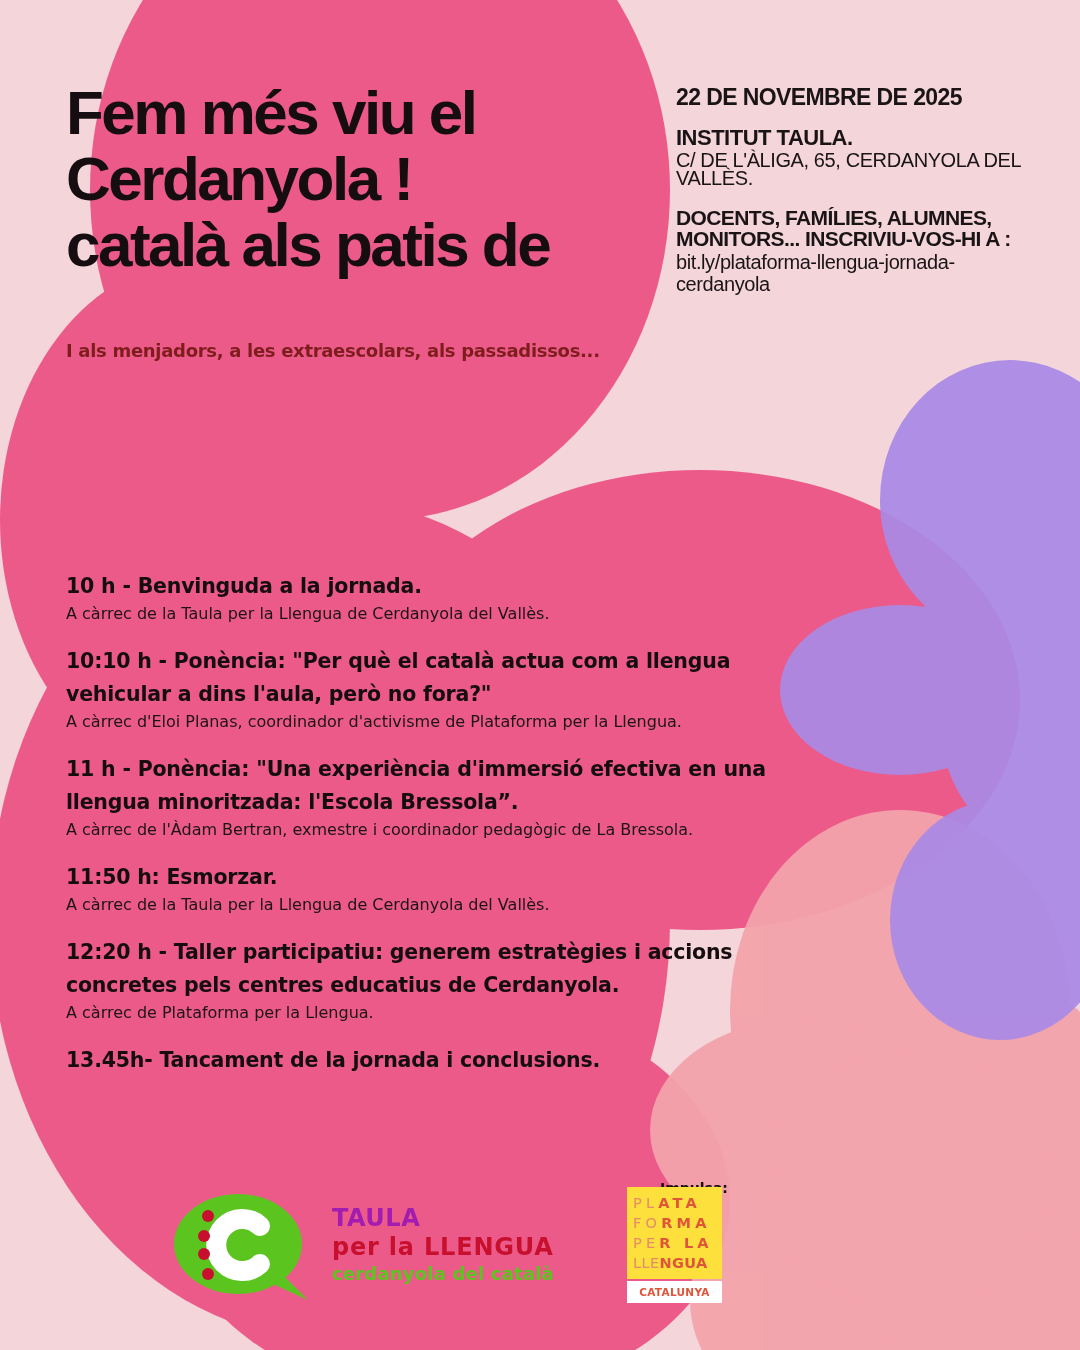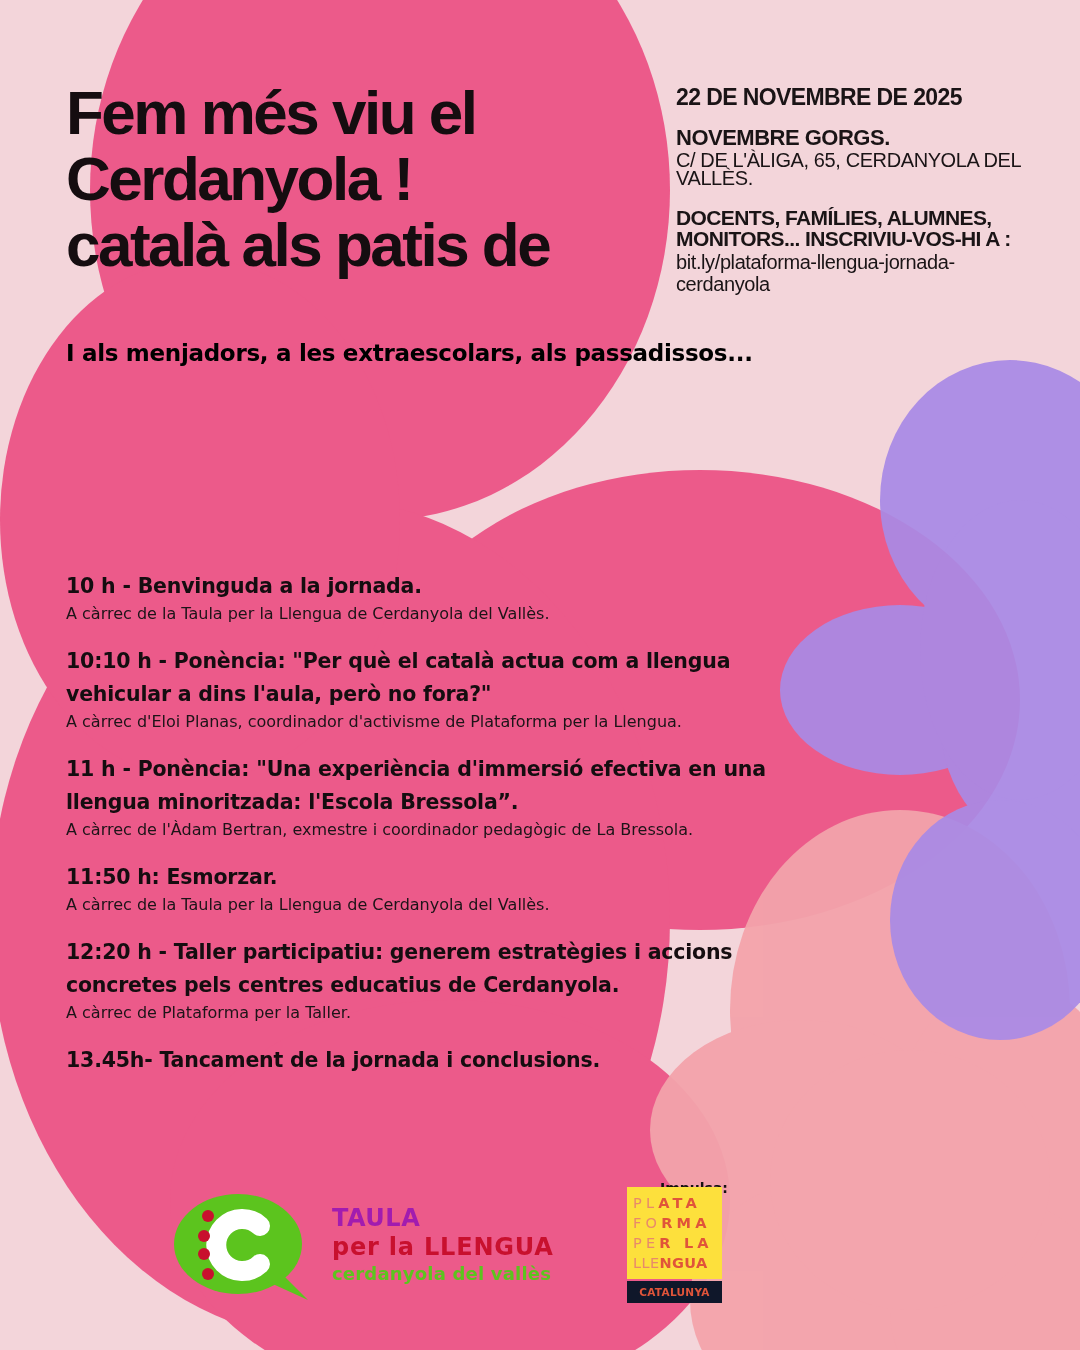--- a/index.html
+++ b/index.html
@@ -86,23 +86,23 @@
       display: block;
       width: 360px;
     }
 
     .subtitle {
       position: absolute;
       left: 66px;
       top: 340px;
       font-family: "DejaVu Sans", sans-serif;
       font-weight: 700;
-      font-size: 23px;
+      font-size: 18px;
       letter-spacing: -0.3px;
-      color: #000000;
+      color: #7f1d1d;
       margin: 0;
     }
 
     .headline {
       position: absolute;
       left: 66px;
       top: 396px;
       width: 900px;
       font-family: "DejaVu Sans", sans-serif;
       font-weight: 700;
@@ -225,21 +225,21 @@
     }
     .plataforma-logo .rows span { display: block; white-space: nowrap; }
     .plataforma-logo .rows b { font-weight: 700; }
     .plataforma-logo .rows i { font-style: normal; font-weight: 400; color: #e88a6a; }
     .plataforma-logo .bar {
       position: absolute;
       left: 0;
       top: 94px;
       width: 95px;
       height: 22px;
-      background: #0f172a;
+      background: #ffffff;
       font-family: "DejaVu Sans", sans-serif;
       font-weight: 700;
       font-size: 10.5px;
       line-height: 22px;
       color: #e0543a;
       text-align: center;
       letter-spacing: 0.3px;
     }
   </style>
 </head>
@@ -278,21 +278,21 @@
 <div class="content">
 
   <h1 class="title">
     <span style="display:block">Fem més viu el</span>
     <span style="display:block">Cerdanyola !</span>
     <span style="display:block">català als patis de</span>
   </h1>
 
   <div class="info">
     <p class="date">22 DE NOVEMBRE DE 2025</p>
-    <p class="venue">NOVEMBRE GORGS.</p>
+    <p class="venue">INSTITUT TAULA.</p>
     <p class="address">C/ DE L'ÀLIGA, 65, CERDANYOLA DEL VALLÈS.</p>
     <p class="audience">DOCENTS, FAMÍLIES, ALUMNES, MONITORS... INSCRIVIU-VOS-HI A :</p>
     <a class="link">bit.ly/plataforma-llengua-jornada-cerdanyola</a>
   </div>
 
   <p class="subtitle">I als menjadors, a les extraescolars, als passadissos...</p>
 
 
   <ul class="schedule">
     <li>
@@ -306,21 +306,21 @@
     <li>
       <span class="item-title">11 h - Ponència: "Una experiència d'immersió efectiva en una llengua minoritzada: l'Escola Bressola”.</span>
       <span class="item-sub">A càrrec de l'Àdam Bertran, exmestre i coordinador pedagògic de La Bressola.</span>
     </li>
     <li>
       <span class="item-title">11:50 h: Esmorzar.</span>
       <span class="item-sub">A càrrec de la Taula per la Llengua de Cerdanyola del Vallès.</span>
     </li>
     <li>
       <span class="item-title">12:20 h - Taller participatiu: generem estratègies i accions concretes pels centres educatius de Cerdanyola.</span>
-      <span class="item-sub">A càrrec de Plataforma per la Taller.</span>
+      <span class="item-sub">A càrrec de Plataforma per la Llengua.</span>
     </li>
     <li>
       <span class="item-title">13.45h- Tancament de la jornada i conclusions.</span>
     </li>
   </ul>
 
   <div class="taula-logo">
     <div class="bubble">
       <svg viewBox="0 0 140 112" width="140" height="112" xmlns="http://www.w3.org/2000/svg">
         <ellipse cx="66" cy="52" rx="64" ry="50" fill="#5cc41e"></ellipse>
@@ -328,21 +328,21 @@
         <path d="M88 34 A26 26 0 1 0 88 72" fill="none" stroke="#ffffff" stroke-width="20" stroke-linecap="round"></path>
         <circle cx="36" cy="24" r="6" fill="#c8102e"></circle>
         <circle cx="32" cy="44" r="6" fill="#c8102e"></circle>
         <circle cx="32" cy="62" r="6" fill="#c8102e"></circle>
         <circle cx="36" cy="82" r="6" fill="#c8102e"></circle>
       </svg>
     </div>
     <div class="text">
       <span class="line1">TAULA</span>
       <span class="line2">per la LLENGUA</span>
-      <span class="line3">cerdanyola del vallès</span>
+      <span class="line3">cerdanyola del català</span>
     </div>
   </div>
 
   <p class="impulsa">Impulsa:</p>
 
   <div class="plataforma-logo">
     <div class="box">
       <div class="rows">
         <span><i>PL</i><b>ATA</b></span>
         <span><i>FO</i><b>RMA</b></span>

